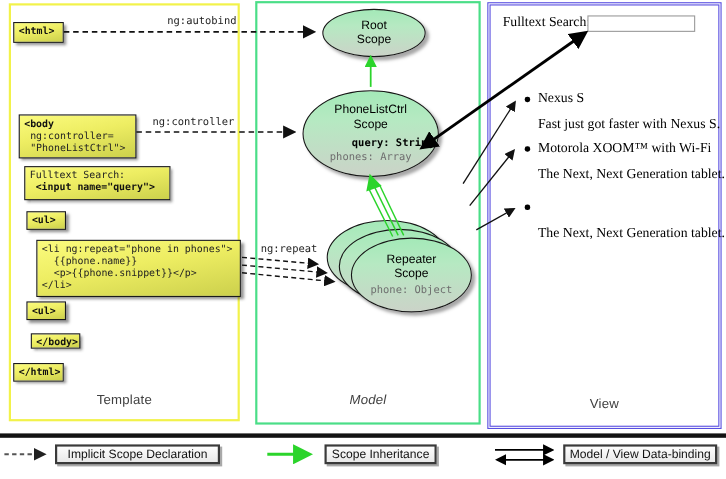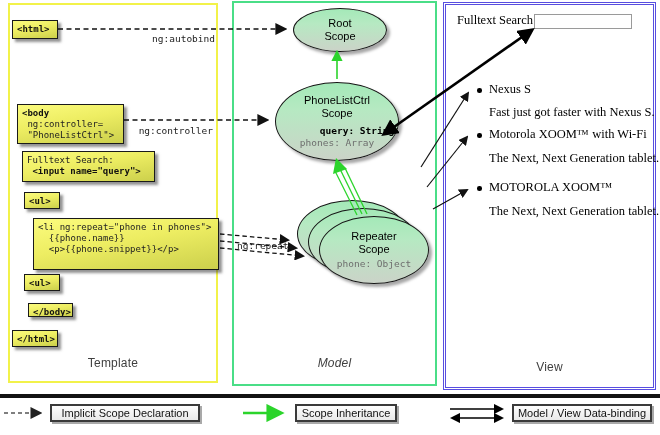--- a/index.html
+++ b/index.html
@@ -24,21 +24,21 @@
   #box-html-open{left:12px;top:20px;width:46px;height:19px;}
   #box-body-open{left:17px;top:104px;width:107px;height:40px;}
   #box-fulltext{left:22px;top:151px;width:133px;height:31px;}
   #box-ul-open{left:24px;top:192px;width:36px;height:17px;}
   #box-li-repeat{left:33px;top:218px;width:186px;height:52px;}
   #box-ul-close{left:24px;top:274px;width:36px;height:17px;}
   #box-body-close{left:28px;top:303px;width:45px;height:14px;}
   #box-html-close{left:12px;top:330px;width:46px;height:17px;}
   
   .arrow-label{position:absolute;font-family:"DejaVu Sans Mono",monospace;
-    font-size:9.5px;color:#222;white-space:pre;margin-top:19px;}
+    font-size:9.5px;color:#222;white-space:pre;}
   #lbl-autobind{left:145px;top:14px;width:70px;text-align:right;}
   #lbl-controller{left:133px;top:106px;width:80px;text-align:right;}
   #lbl-repeat{left:237px;top:221px;}
   
   .scope{position:absolute;border:1.5px solid #161616;border-radius:50%;
     background:linear-gradient(180deg,#a4e9b8 0%,#b6e9c2 35%,#cbd3c8 100%);
     box-shadow:3px 3px 3px rgba(0,0,0,.35);box-sizing:border-box;
     display:flex;flex-direction:column;align-items:center;justify-content:center;
     text-align:center;color:#000;}
   .scope .title{font-size:11px;line-height:13px;}
@@ -80,21 +80,21 @@
   <div class="panel" id="panel-view"></div>
 
   <div class="codebox" id="box-html-open"><span class="b">&lt;html&gt;</span></div>
 
   <div class="codebox" id="box-body-open"><div class="b">&lt;body</div><div> ng:controller=</div><div> "PhoneListCtrl"&gt;</div></div>
 
   <div class="codebox" id="box-fulltext"><div>Fulltext Search:</div><div class="b"> &lt;input name="query"&gt;</div></div>
 
   <div class="codebox" id="box-ul-open"><span class="b">&lt;ul&gt;</span></div>
 
-  <div class="codebox" id="box-li-repeat"><div>&lt;li ng:repeat="phone in phones"&gt;</div><div>  {{phone.name}}</div><div>  &lt;p&gt;{{phone.snippet}}&lt;/p&gt;</div></div>
+  <div class="codebox" id="box-li-repeat"><div>&lt;li ng:repeat="phone in phones"&gt;</div><div>  {{phone.name}}</div><div>  &lt;p&gt;{{phone.snippet}}&lt;/p&gt;</div><div>&lt;/li&gt;</div></div>
 
   <div class="codebox" id="box-ul-close"><span class="b">&lt;ul&gt;</span></div>
 
   <div class="codebox" id="box-body-close"><span class="b">&lt;/body&gt;</span></div>
 
   <div class="codebox" id="box-html-close"><span class="b">&lt;/html&gt;</span></div>
 
   <div class="arrow-label" id="lbl-autobind">ng:autobind</div>
   <div class="arrow-label" id="lbl-controller">ng:controller</div>
   <div class="arrow-label" id="lbl-repeat">ng:repeat</div>
@@ -134,21 +134,20 @@
 
   <span class="vdot" style="left:477px;top:88px;"></span>
   <div class="serif" style="left:489px;top:82px;">Nexus S</div>
   <div class="serif" style="left:489px;top:105px;">Fast just got faster with Nexus S.</div>
 
   <span class="vdot" style="left:477px;top:133px;"></span>
   <div class="serif" style="left:489px;top:127px;">Motorola XOOM™ with Wi-Fi</div>
   <div class="serif" style="left:489px;top:151px;">The Next, Next Generation tablet.</div>
 
   <span class="vdot" style="left:477px;top:186px;"></span>
-  <div class="serif" style="left:489px;top:180px;">MOTOROLA XOOM™</div>
   <div class="serif" style="left:489px;top:204px;">The Next, Next Generation tablet.</div>
 
   <div class="panel-label" id="label-template">Template</div>
   <div class="panel-label" id="label-model">Model</div>
   <div class="panel-label" id="label-view">View</div>
 
   <div id="divider"></div>
   <div class="legend-box" id="legend-implicit-box">
       <span>Implicit Scope Declaration</span>
     </div>

